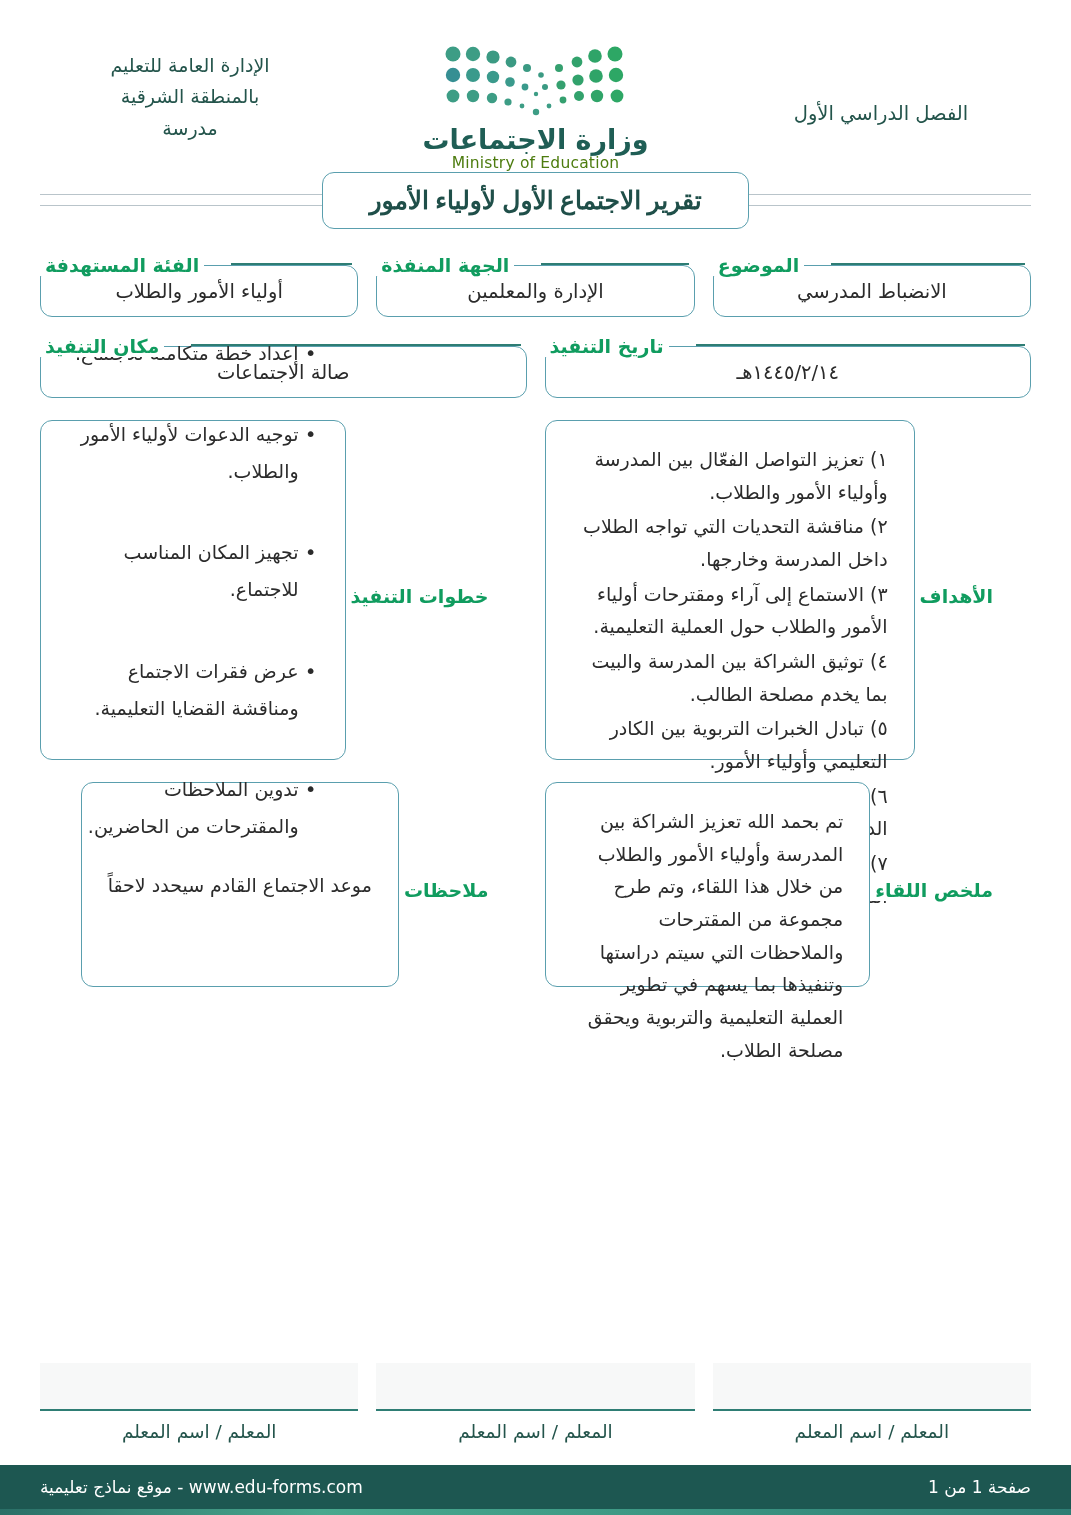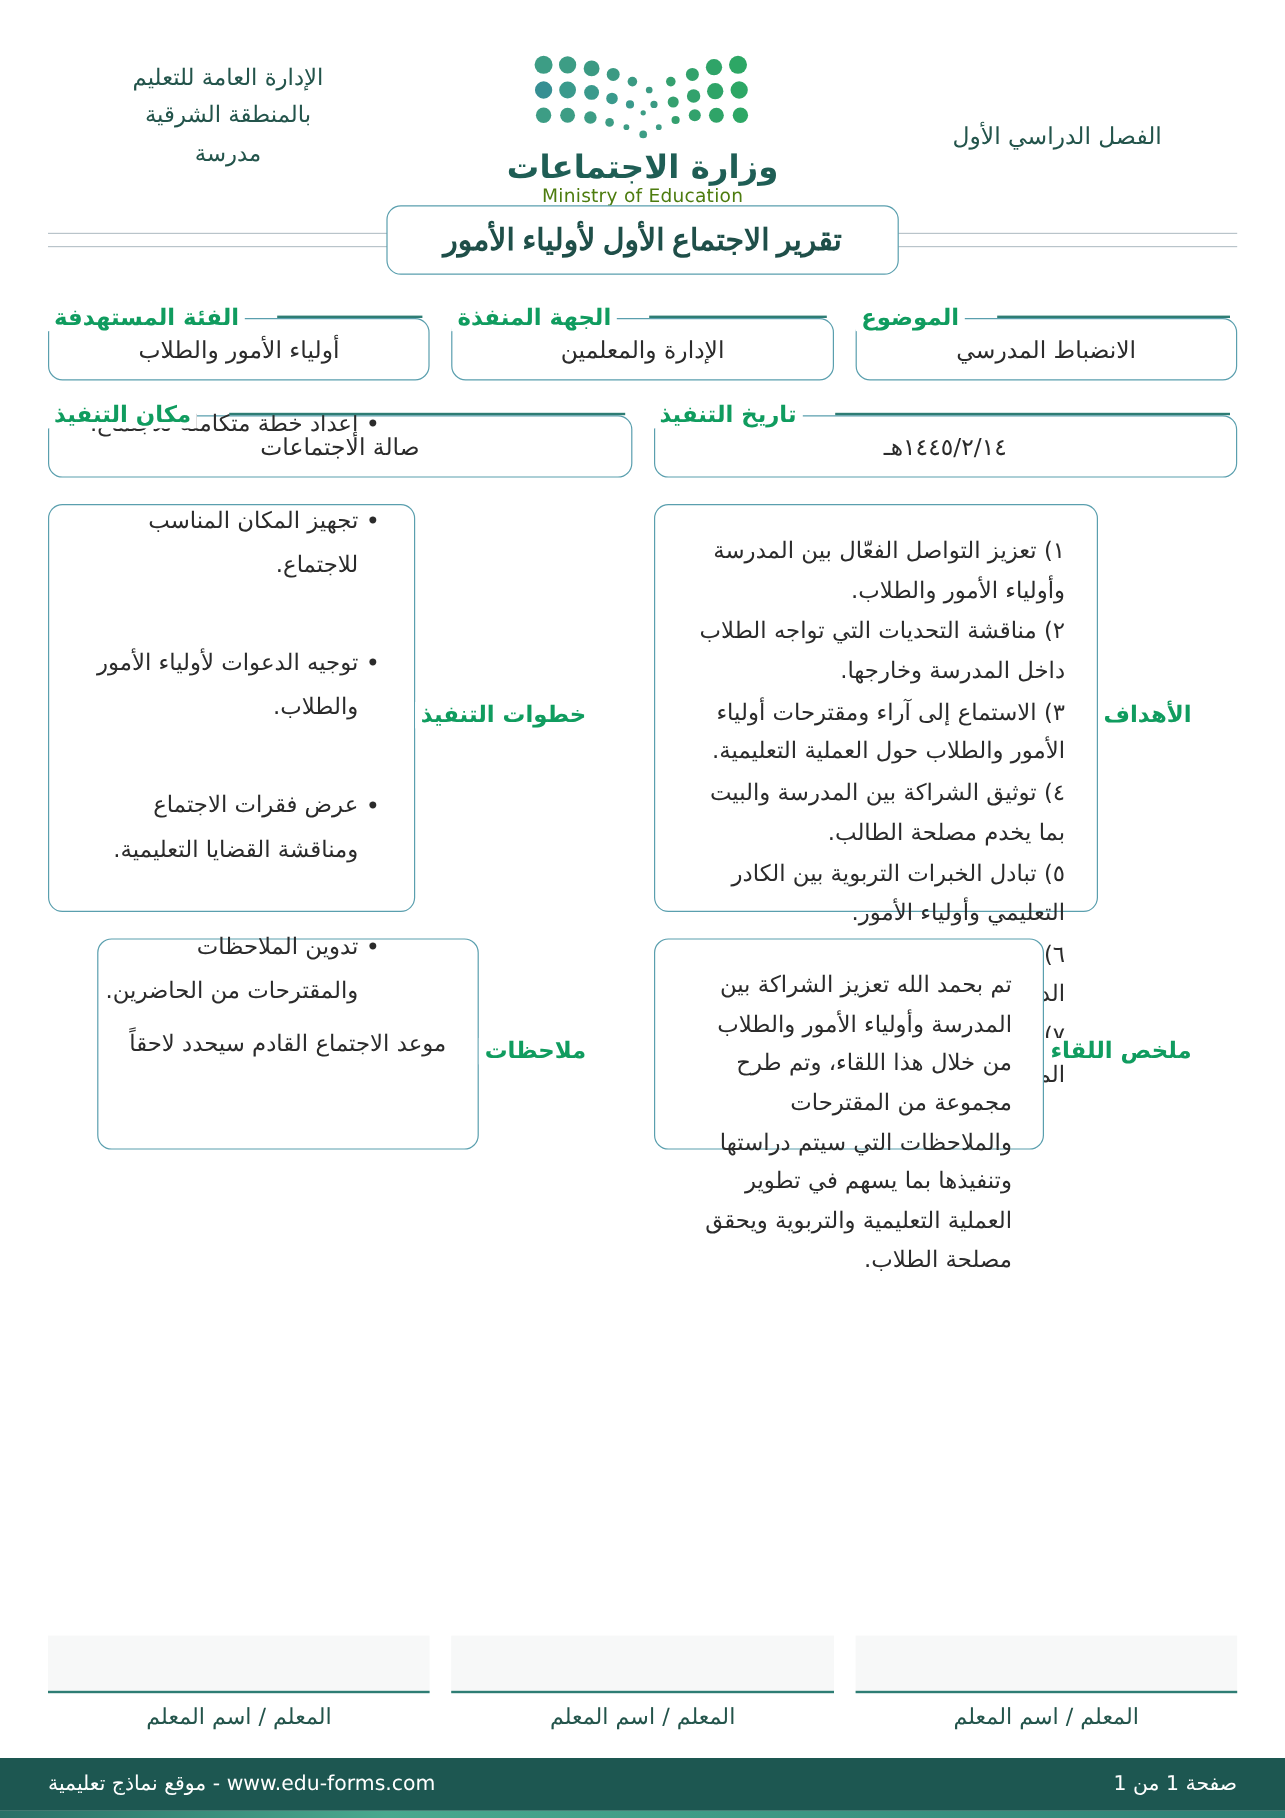--- a/index.html
+++ b/index.html
@@ -160,21 +160,21 @@
     margin-top: 22px;
   }
   .section { flex: 1 1 0; display: flex; flex-direction: row; }
   .section-box {
     border: 1.4px solid #5a9fae;
     border-radius: 12px;
     background: #fff;
     padding: 22px 26px;
   }
   .section-box.tall { height: 340px; }
-  .section-box.short { height: 176px; }
+  .section-box.short { height: 205px; }
 
   .numbered {
     list-style: none;
     margin: 0;
     padding: 0;
     text-align: right;
     direction: rtl;
   }
   .numbered li {
     font-size: 19px;
@@ -400,22 +400,22 @@
     </div>
 
     <div class="section">
       <div class="field-head">
         <span class="field-label">خطوات التنفيذ</span>
         <span class="field-line"></span>
       </div>
       <div class="section-box tall">
         <ul class="bullets">
           <li>إعداد خطة متكاملة للاجتماع.</li>
+          <li>توجيه الدعوات لأولياء الأمور والطلاب.</li>
           <li>تجهيز المكان المناسب للاجتماع.</li>
-          <li>توجيه الدعوات لأولياء الأمور والطلاب.</li>
           <li>عرض فقرات الاجتماع ومناقشة القضايا التعليمية.</li>
           <li>تدوين الملاحظات والمقترحات من الحاضرين.</li>
         </ul>
       </div>
     </div>
   </div>
 
   <div class="grid2">
     <div class="section">
       <div class="field-head">

